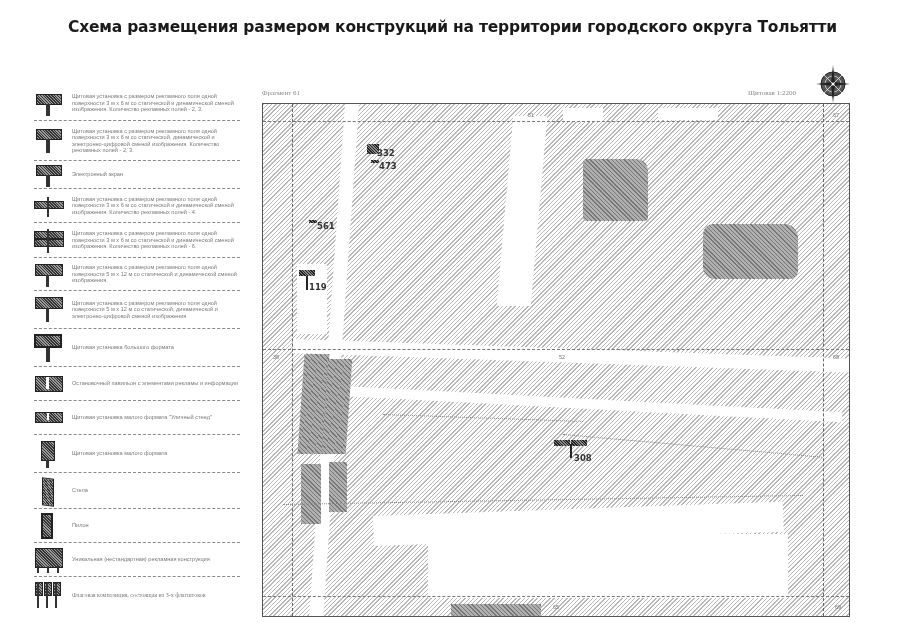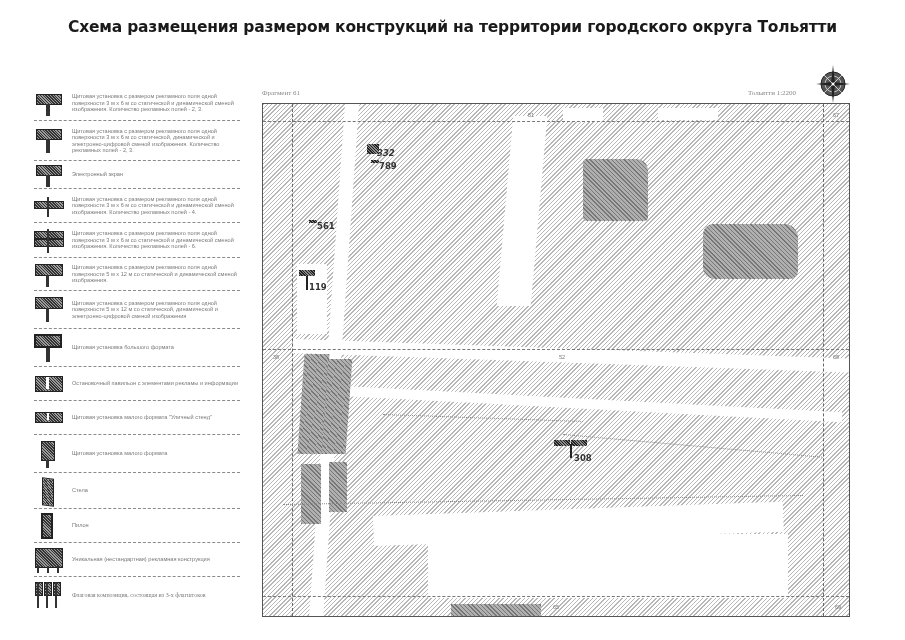--- a/index.html
+++ b/index.html
@@ -159,21 +159,21 @@
       <div class="ic hatch-dark" style="left:10px;top:5px;width:6px;height:12px;border:1px solid #222;"></div>
       <div class="pole" style="left:12px;top:5px;width:2px;height:26px;"></div>
       <div class="ic hatch-dark" style="left:19px;top:5px;width:6px;height:12px;border:1px solid #222;"></div>
       <div class="pole" style="left:21px;top:5px;width:2px;height:26px;"></div>
     </div>
     <div class="leg-text" style="font-family:'Liberation Serif', serif;font-size:6px;">Флаговая композиция, состоящая из 3-х флагштоков</div>
   </div>
 </div>
 
 <div class="frag-label">Фрагмент 61</div>
-<div class="scale-label">Тольятти 1:2200</div>
+<div class="scale-label">Щитовая 1:2200</div>
 
 <svg class="compass" viewBox="0 0 36 44">
   <circle cx="18" cy="20" r="12" fill="#555" stroke="#222" stroke-width="1"></circle>
   <circle cx="18" cy="20" r="8" fill="none" stroke="#ddd" stroke-width="0.8"></circle>
   <polygon points="18,1 20,20 16,20" fill="#222"></polygon>
   <polygon points="18,39 20,20 16,20" fill="#222"></polygon>
   <polygon points="1,20 18,18 18,22" fill="#222"></polygon>
   <polygon points="35,20 18,18 18,22" fill="#222"></polygon>
   <line x1="9" y1="11" x2="27" y2="29" stroke="#eee" stroke-width="0.8"></line>
   <line x1="27" y1="11" x2="9" y2="29" stroke="#eee" stroke-width="0.8"></line>
@@ -213,25 +213,25 @@
   <div class="sheet-num" style="left:265px;top:8px;">51</div>
   <div class="sheet-num" style="left:570px;top:8px;">67</div>
   <div class="sheet-num" style="left:10px;top:250px;">38</div>
   <div class="sheet-num" style="left:296px;top:250px;">52</div>
   <div class="sheet-num" style="left:570px;top:250px;">68</div>
   <div class="sheet-num" style="left:290px;top:500px;">65</div>
   <div class="sheet-num" style="left:572px;top:500px;">69</div>
 
   <div class="marker" style="left:104px;top:40px;">
     <div class="board" style="left:0;top:0;width:12px;height:10px;"></div>
-    <div class="num" style="left:10px;top:4px;font-style:italic;">332</div>
+    <div class="num" style="left:10px;top:4px;">332</div>
   </div>
   <div class="marker" style="left:108px;top:56px;">
     <div class="board" style="left:0;top:0;width:8px;height:3px;"></div>
-    <div class="num" style="left:8px;top:1px;">789</div>
+    <div class="num" style="left:8px;top:1px;">473</div>
   </div>
   <div class="marker" style="left:46px;top:116px;">
     <div class="board" style="left:0;top:0;width:8px;height:3px;"></div>
     <div class="num" style="left:8px;top:1px;">561</div>
   </div>
   <div class="marker" style="left:36px;top:166px;">
     <div class="board" style="left:0;top:0;width:16px;height:6px;"></div>
     <div class="mpole" style="left:7px;top:6px;width:2px;height:14px;"></div>
     <div class="num" style="left:10px;top:12px;">119</div>
   </div>

